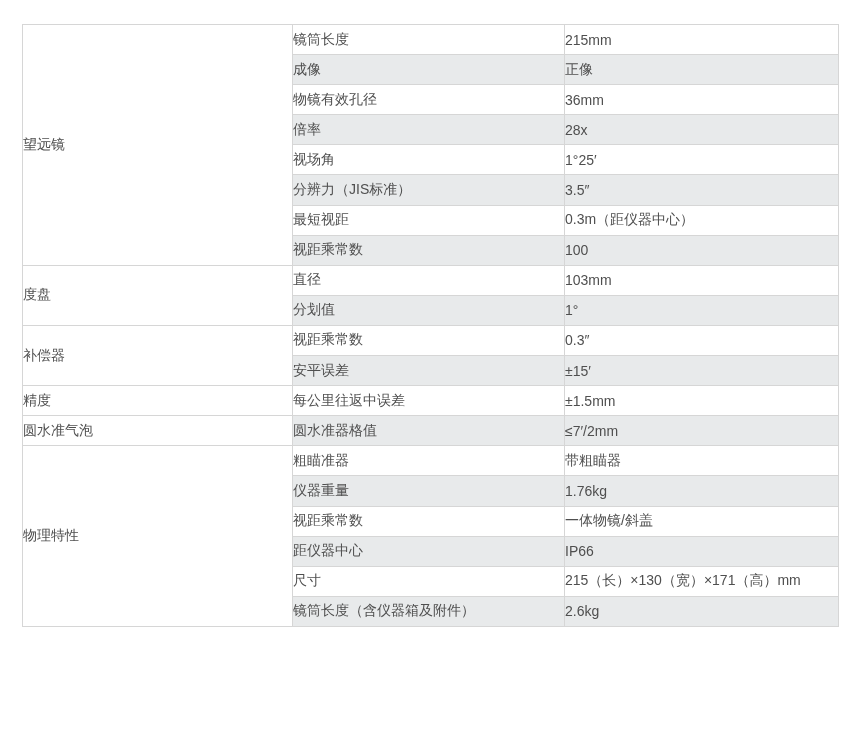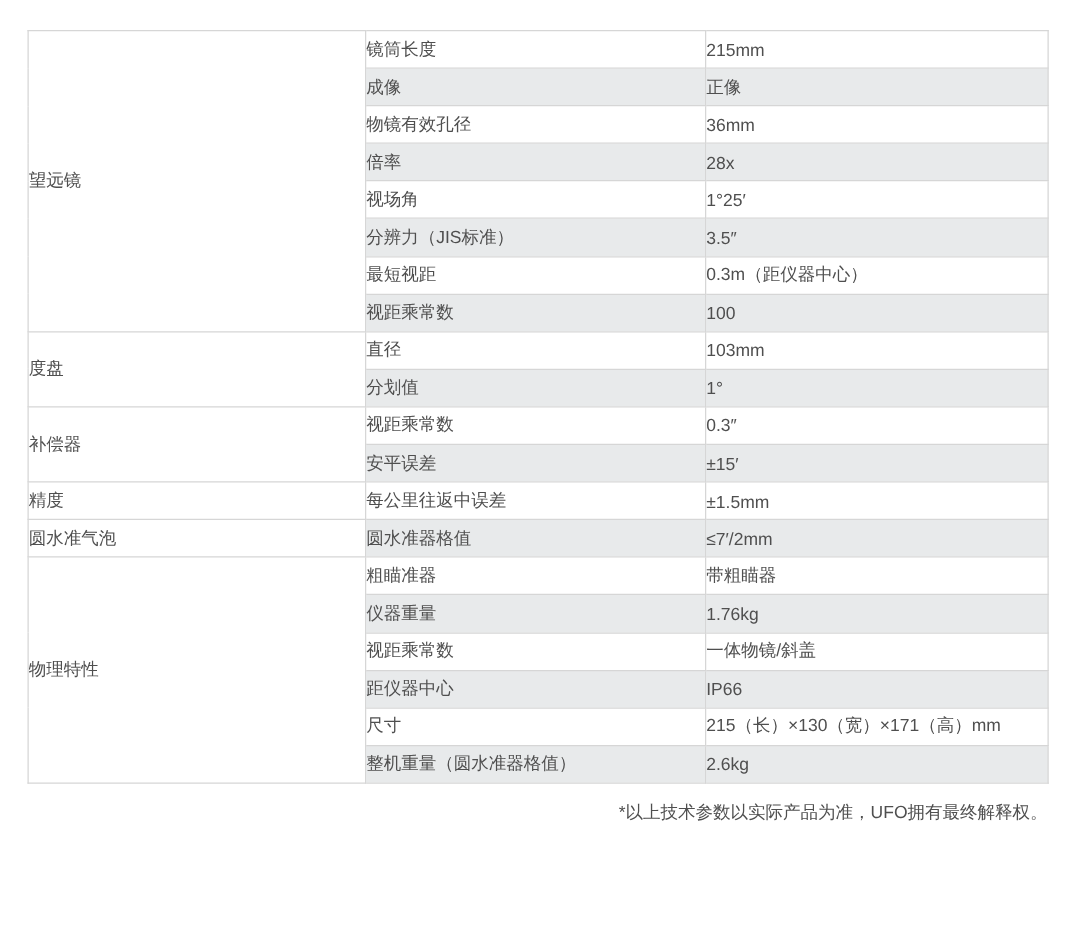--- a/index.html
+++ b/index.html
@@ -149,20 +149,19 @@
         </tr>
         <tr class="alt">
           <td class="param">距仪器中心</td>
           <td class="value">IP66</td>
         </tr>
         <tr>
           <td class="param">尺寸</td>
           <td class="value">215（长）×130（宽）×171（高）mm</td>
         </tr>
         <tr class="alt">
-          <td class="param">整机重量（圆水准器格值）</td>
+          <td class="param">镜筒长度（含仪器箱及附件）</td>
           <td class="value">2.6kg</td>
         </tr>
       </tbody>
   </table>
 
-  <div class="footnote">*以上技术参数以实际产品为准，UFO拥有最终解释权。</div>
 </div>
 
 </body></html>

